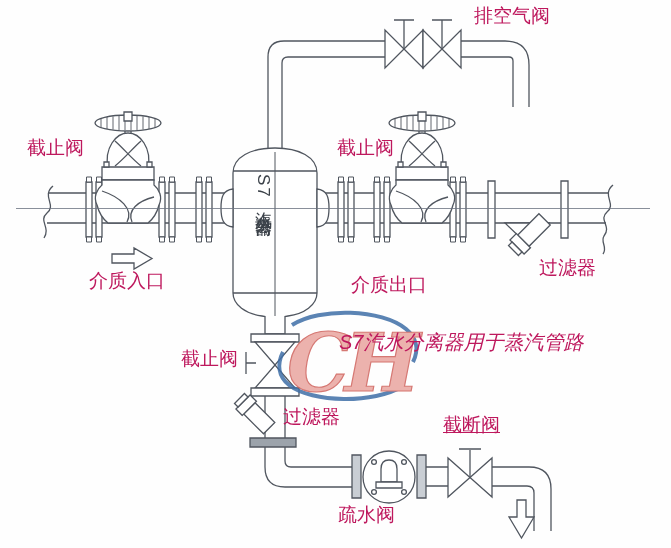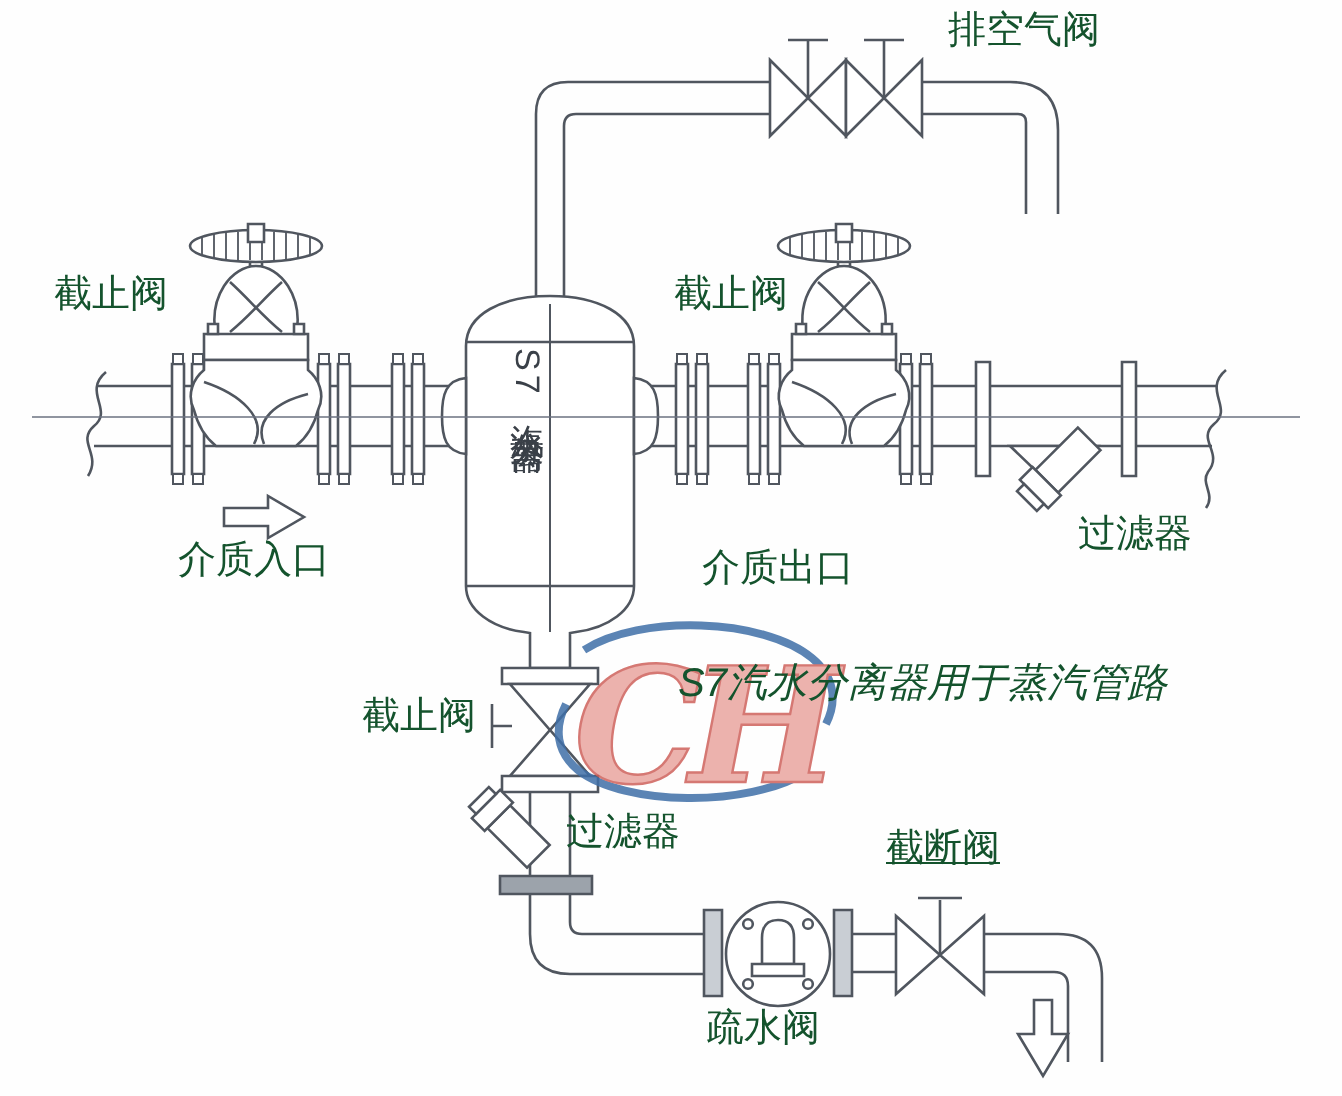--- a/index.html
+++ b/index.html
@@ -1,19 +1,19 @@
 <!DOCTYPE html>
 <html><head>
 <meta charset="utf-8">
 <style>
   html,body{margin:0;padding:0;}
   body{font-family:"Liberation Sans", sans-serif;}
   #stage{position:relative;width:671px;height:548px;background:#fefefe;overflow:hidden;}
   #stage svg{position:absolute;left:0;top:0;}
-  .lbl{position:absolute;color:#14532d;font-size:19px;white-space:nowrap;line-height:1.1;}
+  .lbl{position:absolute;color:#be185d;font-size:19px;white-space:nowrap;line-height:1.1;}
   .caption{font-size:20px;font-style:italic;}
   .vessel-label{
     position:absolute;left:251px;top:174px;height:132px;width:24px;
     writing-mode:vertical-rl;text-orientation:mixed;
     font-size:17px;letter-spacing:2px;color:#3a4048;
   }
   svg *{vector-effect:non-scaling-stroke;}
 </style>
 </head>
 <body>
@@ -184,18 +184,18 @@
 
 <div class="lbl" style="left:27px;top:138px;">截止阀</div>
 <div class="lbl" style="left:337px;top:138px;">截止阀</div>
 <div class="lbl" style="left:474px;top:6px;">排空气阀</div>
 <div class="lbl" style="left:539px;top:258px;">过滤器</div>
 <div class="lbl" style="left:351px;top:275px;">介质出口</div>
 <div class="lbl" style="left:89px;top:271px;">介质入口</div>
 <div class="lbl caption" style="left:339px;top:331px;">S7汽水分离器用于蒸汽管路</div>
 <div class="lbl" style="left:181px;top:349px;">截止阀</div>
 <div class="lbl" style="left:283px;top:407px;">过滤器</div>
-<div class="lbl" style="left:353px;top:505px;">疏水阀</div>
+<div class="lbl" style="left:338px;top:505px;">疏水阀</div>
 <div class="lbl" style="left:443px;top:415px;text-decoration:underline;">截断阀</div>
 
 <div class="vessel-label">S7汽水分离器</div>
 
 </div>
 
 </body></html>

